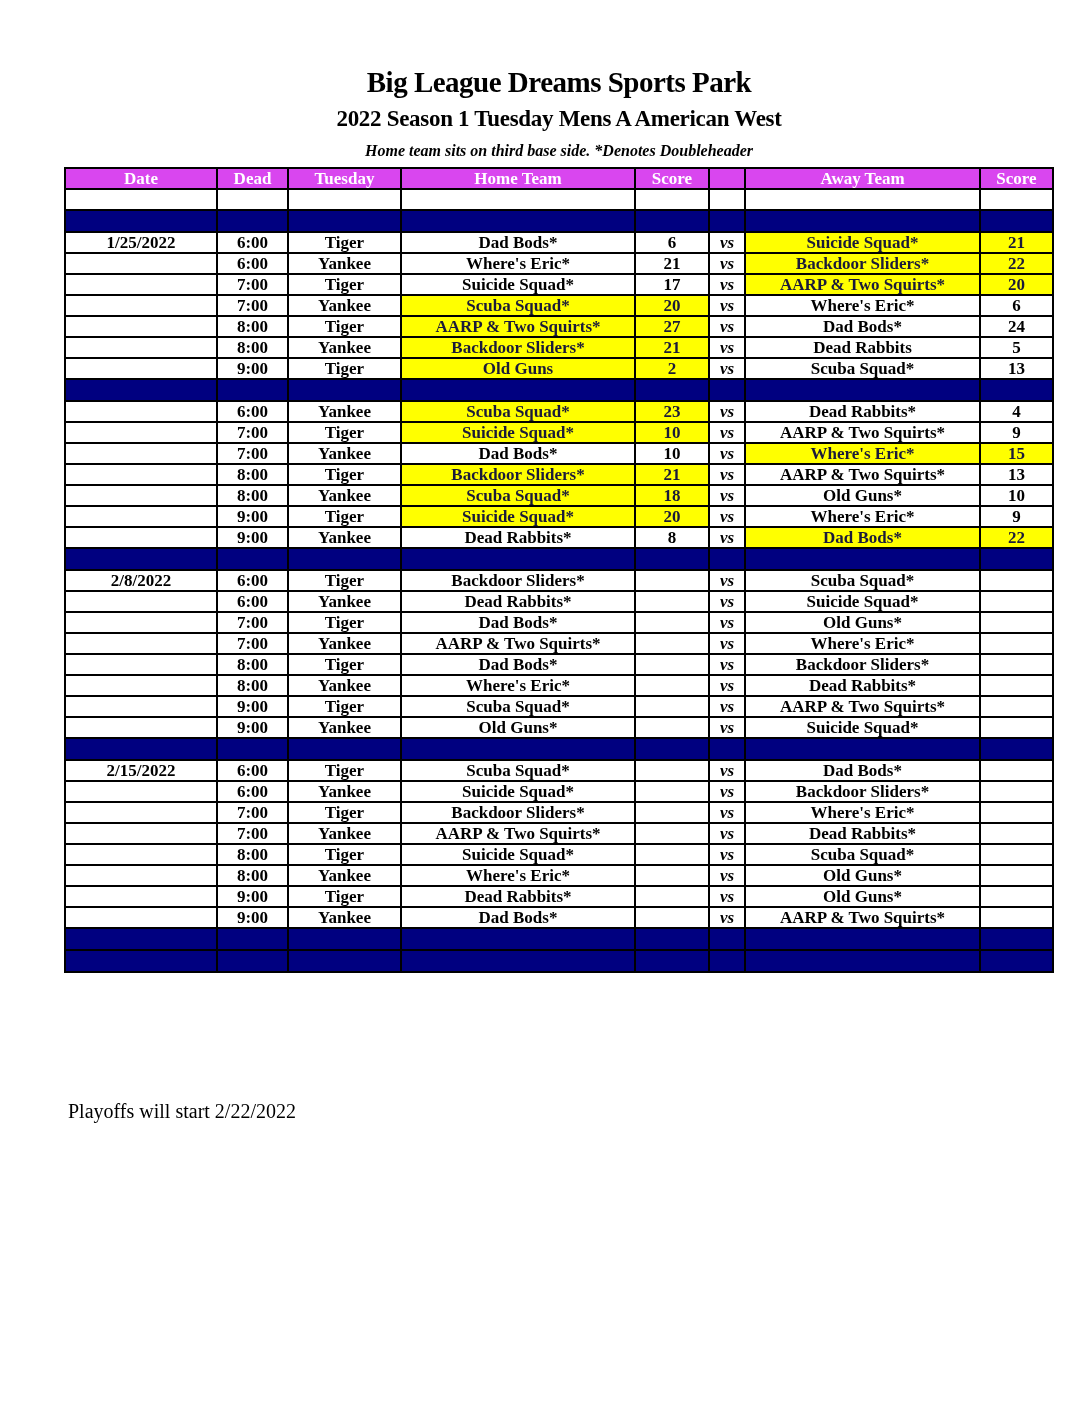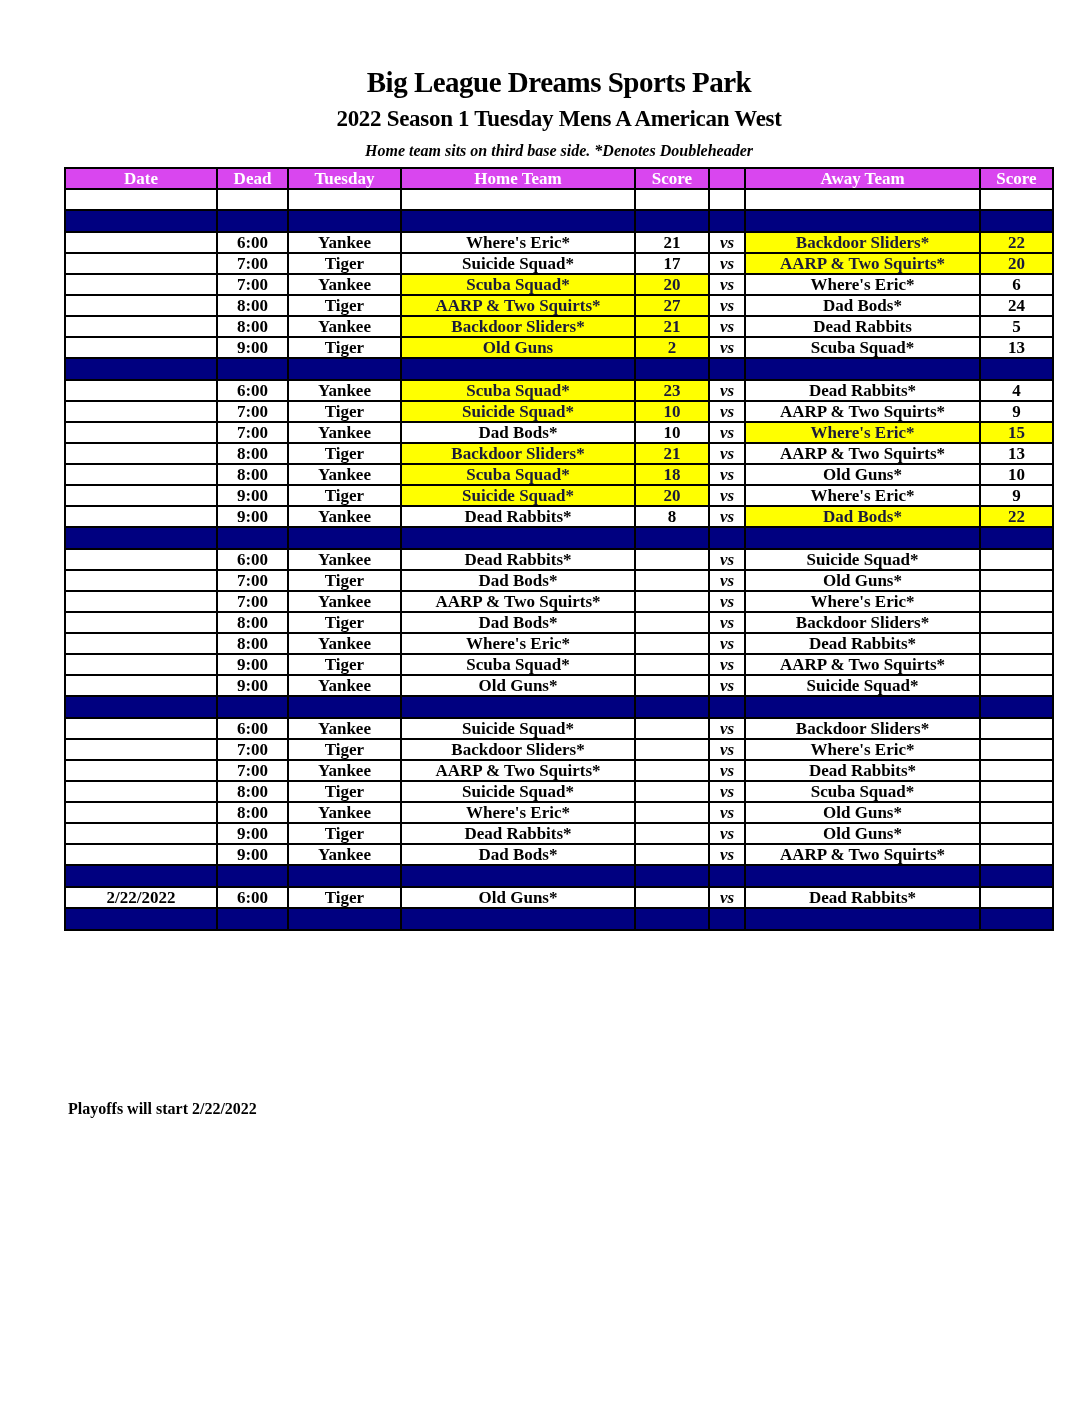--- a/index.html
+++ b/index.html
@@ -7,21 +7,21 @@
   .title { position: absolute; left: 0; width: 1118px; top: 66px; text-align: center; font-weight: bold; font-size: 29px; letter-spacing: -0.5px; }
   .subtitle { position: absolute; left: 0; width: 1118px; top: 106px; text-align: center; font-weight: bold; font-size: 23px; letter-spacing: -0.3px; }
   .note { position: absolute; left: 0; width: 1118px; top: 142px; text-align: center; font-weight: bold; font-style: italic; font-size: 16px; }
   table.sched { position: absolute; left: 64px; top: 167px; border-collapse: collapse; table-layout: fixed; width: 990px; }
   table.sched td, table.sched th { border: 2px solid #000; padding: 0; height: 19px; text-align: center; font-weight: bold; font-size: 17px; line-height: 19px; white-space: nowrap; overflow: hidden; }
   table.sched th { background: #d946ef; color: #ffffff; border-color: #000; }
   tr.sep td { background: #000080; height: 20px; }
   tr.blank td { background: #ffffff; height: 19px; }
   td.hl { background: #ffff00; color: #1a1a3a; }
   td.vs { font-style: italic; font-size: 14px; }
-  .footer { position: absolute; left: 68px; top: 1100px; font-weight: bold; font-size: 16px; }
+  .footer { position: absolute; left: 68px; top: 1100px; font-weight: normal; font-size: 20px; }
   col.c-date { width: 152px; } col.c-time { width: 71px; } col.c-rep { width: 113px; }
   col.c-home { width: 234px; } col.c-hs { width: 74px; } col.c-vs { width: 36px; }
   col.c-away { width: 235px; } col.c-as { width: 73px; }
 </style>
 </head>
 <body>
 
 <div class="title">Big League Dreams Sports Park</div>
 <div class="subtitle">2022 Season 1 Tuesday Mens A American West</div>
 <div class="note">Home team sits on third base side.  *Denotes Doubleheader</div>
@@ -64,20 +64,30 @@
         <td></td>
         <td></td>
         <td></td>
         <td></td>
         <td></td>
         <td></td>
         <td></td>
         <td></td>
       </tr>
       <tr>
+        <td>1/25/2022</td>
+        <td>6:00</td>
+        <td>Tiger</td>
+        <td>Dad Bods*</td>
+        <td>6</td>
+        <td class="vs">vs</td>
+        <td class="hl">Suicide Squad*</td>
+        <td class="hl">21</td>
+      </tr>
+      <tr>
         <td></td>
         <td>6:00</td>
         <td>Yankee</td>
         <td>Where's Eric*</td>
         <td>21</td>
         <td class="vs">vs</td>
         <td class="hl">Backdoor Sliders*</td>
         <td class="hl">22</td>
       </tr>
       <tr>
@@ -214,20 +224,30 @@
         <td></td>
         <td></td>
         <td></td>
         <td></td>
         <td></td>
         <td></td>
         <td></td>
         <td></td>
       </tr>
       <tr>
+        <td>2/8/2022</td>
+        <td>6:00</td>
+        <td>Tiger</td>
+        <td>Backdoor Sliders*</td>
+        <td></td>
+        <td class="vs">vs</td>
+        <td>Scuba Squad*</td>
+        <td></td>
+      </tr>
+      <tr>
         <td></td>
         <td>6:00</td>
         <td>Yankee</td>
         <td>Dead Rabbits*</td>
         <td></td>
         <td class="vs">vs</td>
         <td>Suicide Squad*</td>
         <td></td>
       </tr>
       <tr>
@@ -294,20 +314,30 @@
         <td></td>
         <td></td>
         <td></td>
         <td></td>
         <td></td>
         <td></td>
         <td></td>
         <td></td>
       </tr>
       <tr>
+        <td>2/15/2022</td>
+        <td>6:00</td>
+        <td>Tiger</td>
+        <td>Scuba Squad*</td>
+        <td></td>
+        <td class="vs">vs</td>
+        <td>Dad Bods*</td>
+        <td></td>
+      </tr>
+      <tr>
         <td></td>
         <td>6:00</td>
         <td>Yankee</td>
         <td>Suicide Squad*</td>
         <td></td>
         <td class="vs">vs</td>
         <td>Backdoor Sliders*</td>
         <td></td>
       </tr>
       <tr>
@@ -371,30 +401,20 @@
         <td></td>
       </tr>
       <tr class="sep">
         <td></td>
         <td></td>
         <td></td>
         <td></td>
         <td></td>
         <td></td>
         <td></td>
-        <td></td>
-      </tr>
-      <tr>
-        <td>2/22/2022</td>
-        <td>6:00</td>
-        <td>Tiger</td>
-        <td>Old Guns*</td>
-        <td></td>
-        <td class="vs">vs</td>
-        <td>Dead Rabbits*</td>
         <td></td>
       </tr>
       <tr class="sep">
         <td></td>
         <td></td>
         <td></td>
         <td></td>
         <td></td>
         <td></td>
         <td></td>

